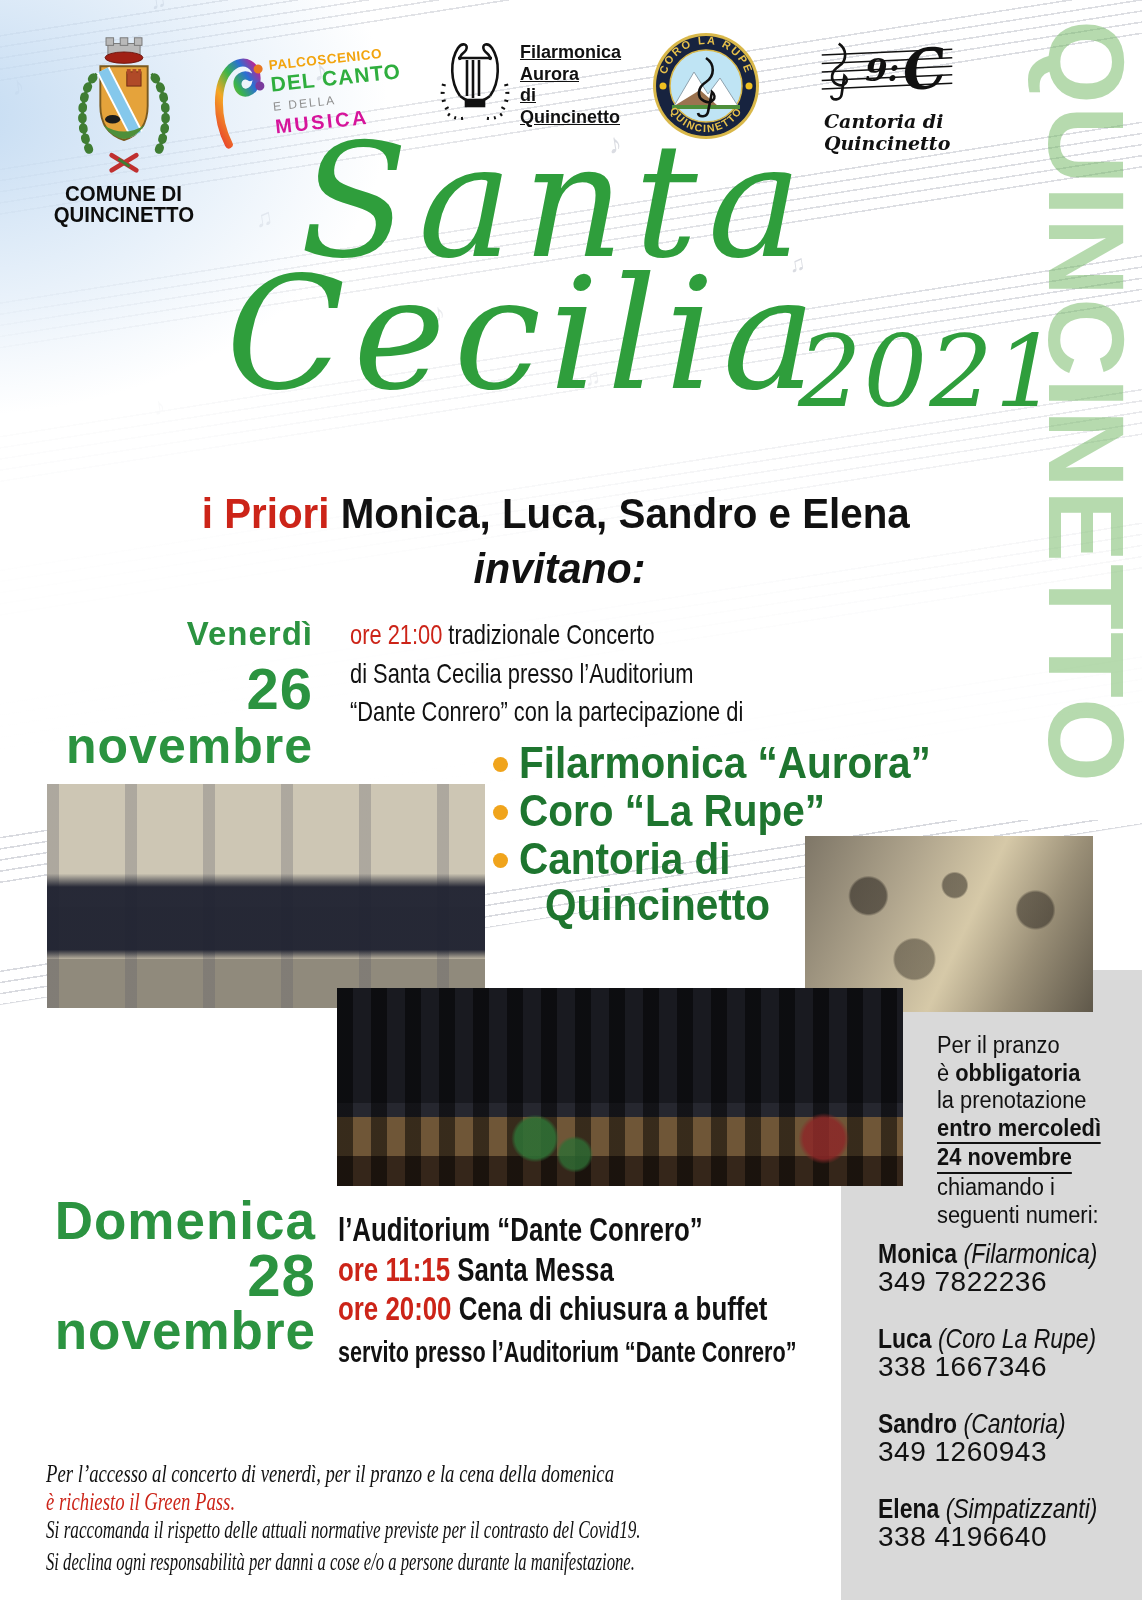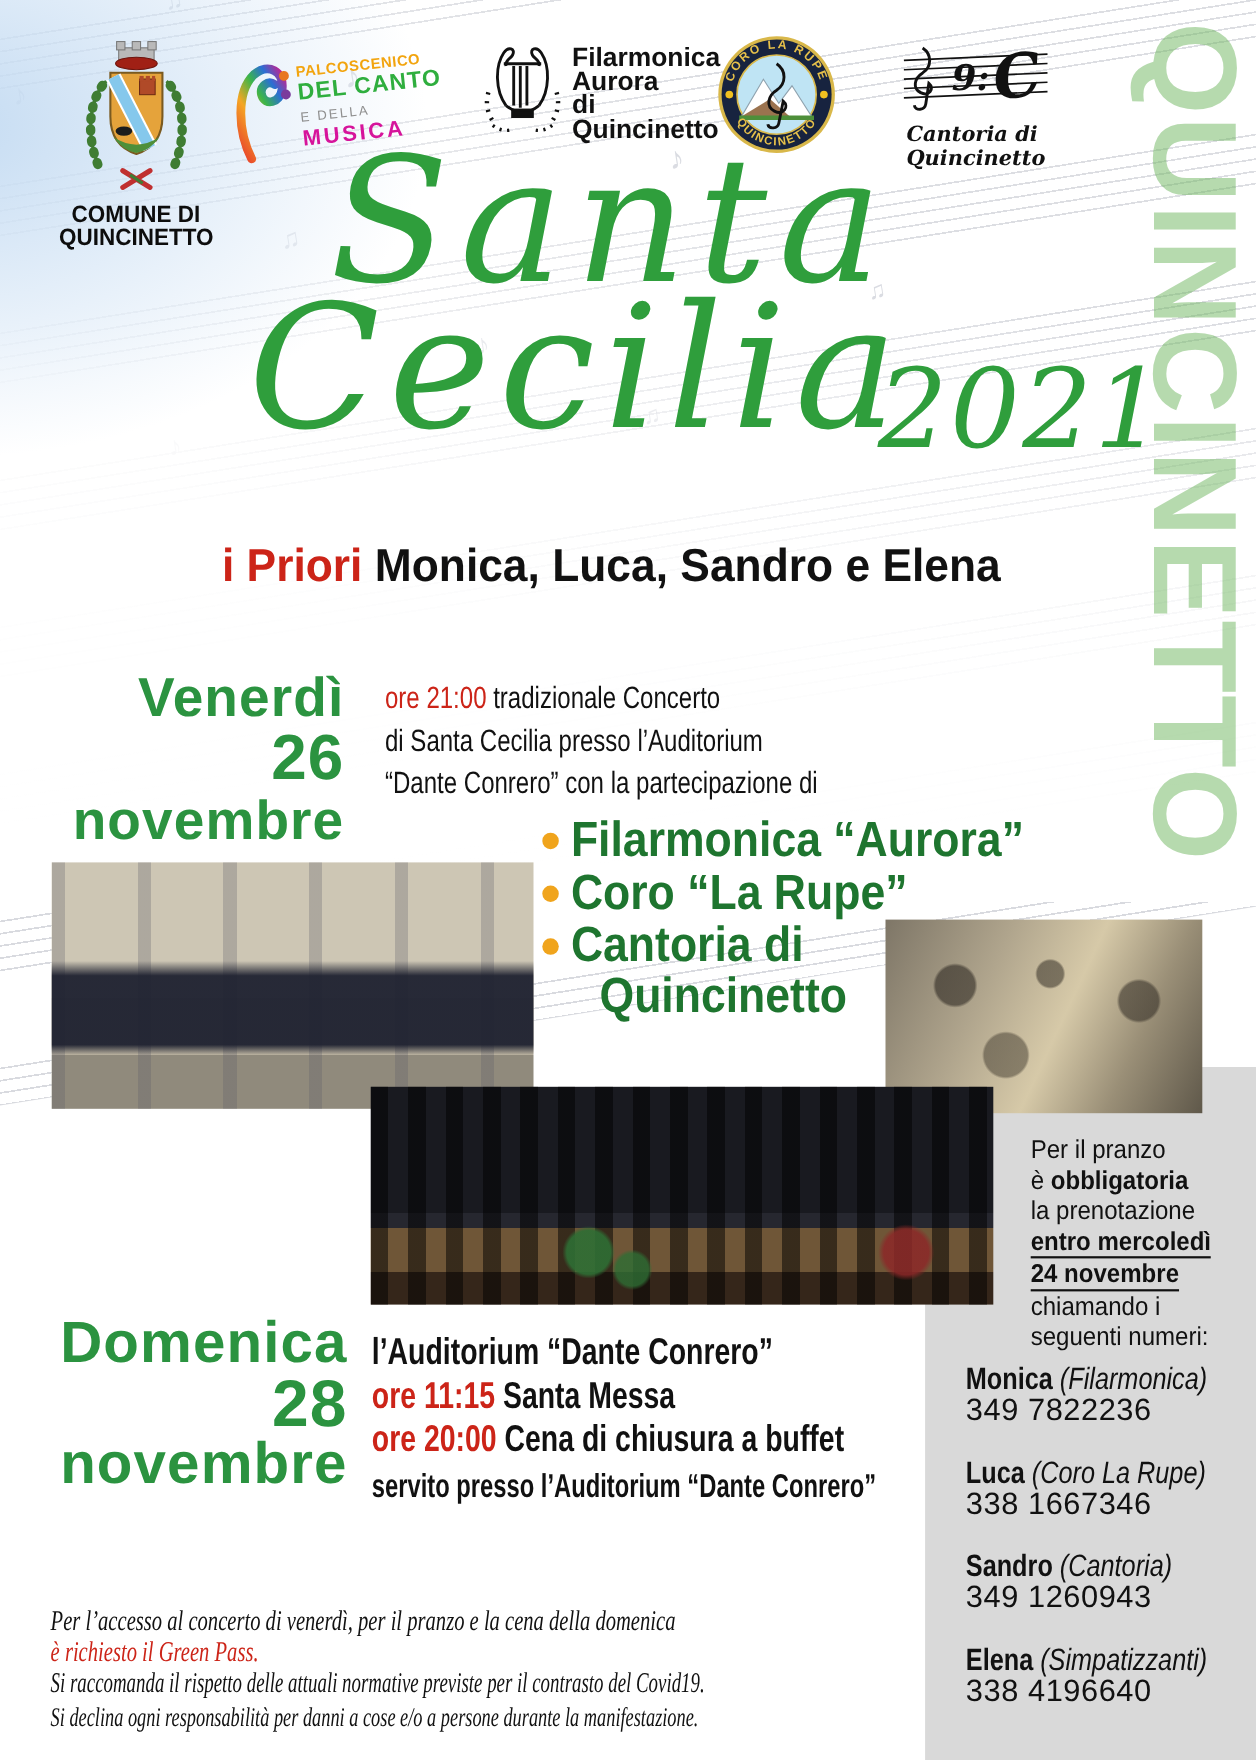--- a/index.html
+++ b/index.html
@@ -38,41 +38,41 @@
   .logo { position:absolute; z-index:4; }
   .logo-comune { left:36px; top:34px; width:176px; text-align:center; }
   .comune-text { margin-top:4px; font-weight:bold; font-size:21.5px; line-height:21px; color:#0d0d0d; }
   .logo-palco { left:212px; top:44px; display:flex; transform:rotate(-6deg); }
   .palco-text { margin-left:6px; margin-top:10px; }
   .palco-l1 { font-size:13.5px; font-weight:bold; color:#f2a40e; letter-spacing:.5px; }
   .palco-l2 { font-size:21px; font-weight:bold; color:#2fae3e; letter-spacing:1px; }
   .palco-l3 { font-size:12px; color:#8f8f8f; letter-spacing:2px; margin:3px 0 2px; }
   .palco-l4 { font-size:20px; font-weight:bold; color:#d6149b; letter-spacing:2.5px; }
   .logo-fil { left:438px; top:34px; display:flex; }
-  .fil-text { margin-left:8px; margin-top:8px; font-weight:bold; font-size:24px; line-height:21.5px; }
+  .fil-text { margin-left:8px; margin-top:8px; font-weight:bold; font-size:18px; line-height:21.5px;text-decoration:underline; }
   .logo-coro { left:651px; top:31px; }
   .logo-cant { left:812px; top:36px; width:160px; }
   .cant-text { margin-top:0; margin-left:12px; font-family:"DejaVu Serif", serif; font-style:italic;
                font-weight:bold; font-size:19px; line-height:22px; }
 
   
   .title { position:absolute; z-index:4; font-family:"DejaVu Serif", serif; font-style:italic;
            color:#2f9e3c; line-height:1; }
   .title-w1 { left:300px; top:122px; font-size:158px; letter-spacing:10px; }
   .title-w2 { left:226px; top:256px; font-size:156px; letter-spacing:8px; }
   .title-year { left:798px; top:322px; font-size:100px; letter-spacing:2px; }
 
   
   .invite1 { left:0; top:490px; width:1112px; text-align:center; font-size:42px; font-weight:bold; }
   .invite2 { left:0; top:544px; width:1120px; text-align:center; font-size:43px; font-weight:bold; font-style:italic; }
 
   
   .day-col { color:#2b9340; font-weight:bold; text-align:right; letter-spacing:1px; }
   .fri-day { left:40px; top:606px; width:273px; }
-  .fri-day .l1 { font-size:50px; line-height:56px; }
+  .fri-day .l1 { font-size:33px; line-height:56px; }
   .fri-day .l2 { font-size:58px; line-height:54px;text-align:right; }
   .fri-day .l3 { font-size:50px; line-height:60px; }
   .fri-text { left:350px; top:616px; font-size:28px; font-weight:normal; line-height:38.7px; }
   .participants { left:493px; top:740px; }
   .p-item { display:flex; margin-bottom:2px; }
   .p-bullet { width:15px; height:15px; border-radius:50%; background:#f0a41c; margin:17px 11px 0 0; flex:none; }
   .p-text { font-size:45px; font-weight:bold; color:#1e752f; line-height:46px; }
   .p-cont { margin-left:26px; }
 
   
@@ -264,20 +264,23 @@
 
   <div class="title title-w1">Santa</div>
   <div class="title title-w2">Cecilia</div>
   <div class="title title-year">2021</div>
 
   <div class="tz invite1">
     <span class="cx cx-c" style="--sx:.96">
       <span class="red">i Priori</span><span> Monica, Luca, Sandro e Elena</span>
     </span>
   </div>
+  <div class="tz invite2">
+    <span class="cx cx-c" style="--sx:.96">invitano:</span>
+  </div>
 
   <div class="tz day-col fri-day">
     <div class="l1">Venerdì</div>
     <div class="l2">26</div>
     <div class="l3">novembre</div>
   </div>
   <div class="tz fri-text">
     <div><span class="cx" style="--sx:.78"><span class="red">ore 21:00</span><span> tradizionale Concerto</span></span></div>
     <div><span class="cx" style="--sx:.78">di Santa Cecilia presso l’Auditorium</span></div>
     <div><span class="cx" style="--sx:.78">“Dante Conrero” con la partecipazione di</span></div>

